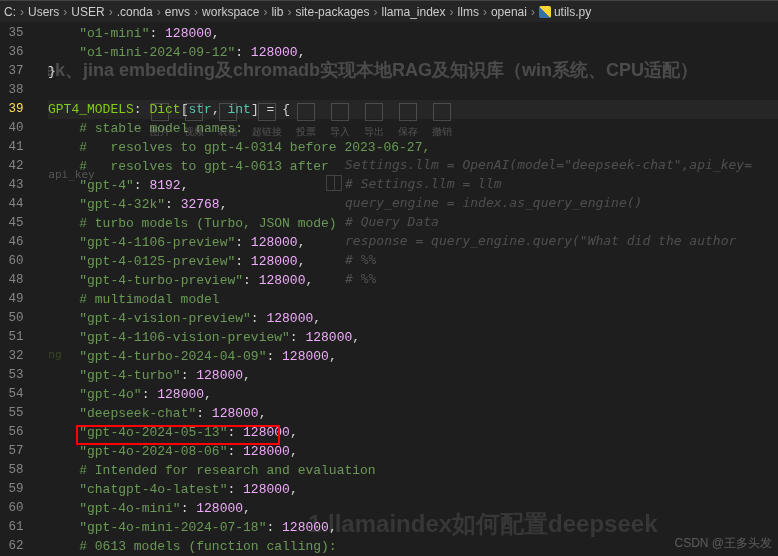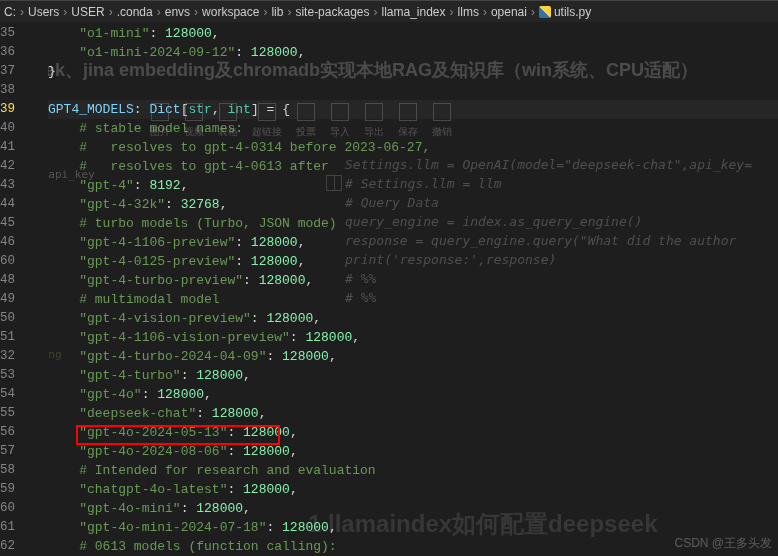--- a/index.html
+++ b/index.html
@@ -38,41 +38,41 @@
 
 .editor-wrap {
   display: flex;
   height: calc(100% - 22px);
   position: relative;
 }
 .gutter {
   width: 48px;
   flex-shrink: 0;
   background: #1e1e1e;
-  text-align: left;
+  text-align: center;
   color: #858585;
   padding-right: 16px;
   padding-top: 2px;
   position: relative;
   z-index: 5;
 }
 .gutter .lineno { height: 19px; line-height: 19px; font-size: 12.5px; }
 .gutter .lineno.active { color: #fde047; }
 .code {
   flex: 1;
   padding-top: 2px;
   position: relative;
   z-index: 5;
 }
 .line { height: 19px; line-height: 19px; white-space: pre; }
 .line.active { background: rgba(255,255,255,0.04); }
 
 .tok-str { color: #6A9955; }      
-.tok-num { color: #86efac; }      
-.tok-var { color: #7dd3fc; }      
+.tok-num { color: #f0abfc; }      
+.tok-var { color: #84cc16; }      
 .tok-type { color: #4EC9B0; }     
 .tok-def { color: #d4d4d4; }      
 .tok-com { color: #6A9955; }    
 .tok-op { color: #d4d4d4; }
 
 .highlight-box {
   position: absolute;
   border: 2.5px solid #ff0000;
   background: transparent;
   pointer-events: none;
@@ -230,24 +230,23 @@
 <div class="ghost-left-label" style="top:134px;">代码补</div>
 <div class="ghost-left-label" style="top:168px; font-family:Consolas,monospace;">openai.api_key</div>
 <div class="ghost-left-label" style="top:348px; color:#556b2f88; font-family:Consolas,monospace;">dsgrowing</div>
 
 <div class="ghost-right">
 <div></div>
     <div>Settings.llm = OpenAI(model="deepseek-chat",api_key=</div>
     <div></div>
     <div># Settings.llm = llm</div>
     <div></div>
+    <div>query_engine = index.as_query_engine()</div>
     <div># Query Data</div>
-    <div>query_engine = index.as_query_engine()</div>
     <div>response = query_engine.query("What did the author</div>
-    <div>print('response:',response)</div>
     <div></div>
     <div># %%</div>
     <div></div>
     <div></div>
     <div></div>
     <div># %%</div>
   </div>
 
 <div class="ghost ghost-heading" style="left:308px; top:508px;">1.llamaindex如何配置deepseek</div>
 

